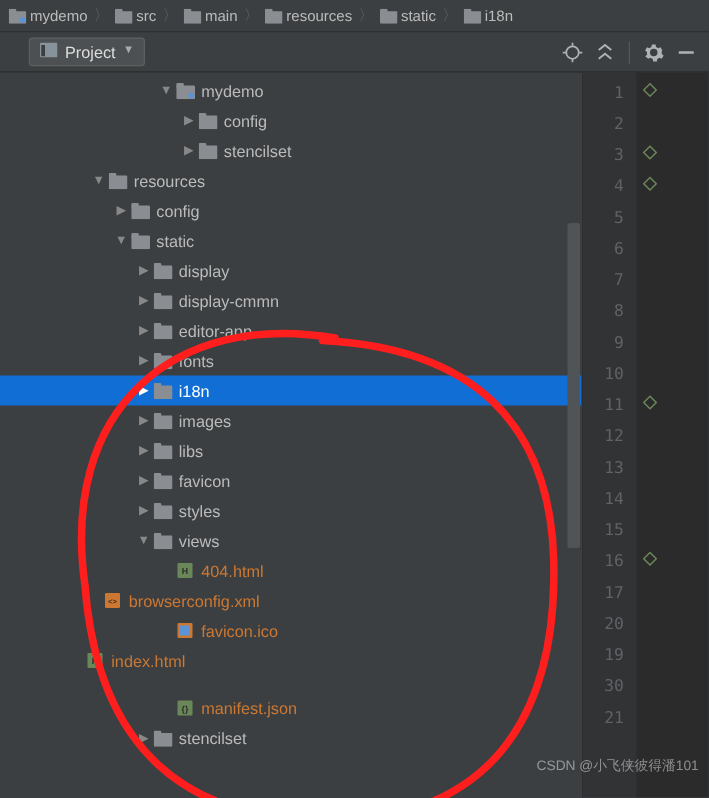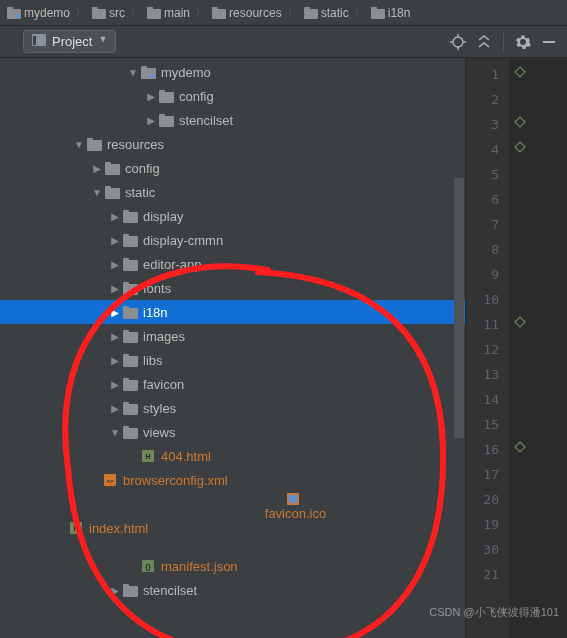--- a/index.html
+++ b/index.html
@@ -420,31 +420,31 @@
         <div class="row" style="padding-left: 126px; align-items: center;">
           <span class="arrow"></span>
           <span class="icon">
             <svg class="svgicon" width="14" height="14" viewBox="0 0 14 14">
               <rect x="1" y="1" width="12" height="12" rx="1" fill="#6a8759"></rect>
               <text x="7" y="10" font-size="7" text-anchor="middle" fill="#2b2b2b" font-family="Arial" font-weight="bold">H</text>
             </svg>
           </span>
           <span class="label orange">404.html</span>
         </div>
-        <div class="row" style="padding-left: 68px; margin-left: 20px;">
+        <div class="row" style="padding-left: 68px;">
           <span class="arrow"></span>
           <span class="icon">
             <svg class="svgicon" width="14" height="14" viewBox="0 0 14 14">
               <rect x="1" y="1" width="12" height="12" rx="1" fill="#cc7832"></rect>
               <text x="7" y="10" font-size="6" text-anchor="middle" fill="#2b2b2b" font-family="Arial" font-weight="bold">&lt;&gt;</text>
             </svg>
           </span>
           <span class="label orange">browserconfig.xml</span>
         </div>
-        <div class="row" style="padding-left: 126px; flex-direction: column;">
+        <div class="row" style="padding-left: 126px;">
           <span class="arrow"></span>
           <span class="icon">
             <svg class="svgicon" width="14" height="14" viewBox="0 0 14 14">
               <rect x="1" y="1" width="12" height="12" rx="1" fill="#cc7832"></rect>
               <rect x="3" y="3" width="8" height="8" fill="#5a93d6"></rect>
             </svg>
           </span>
           <span class="label orange">favicon.ico</span>
         </div>
         <div class="row" style="padding-left: 54px;">

